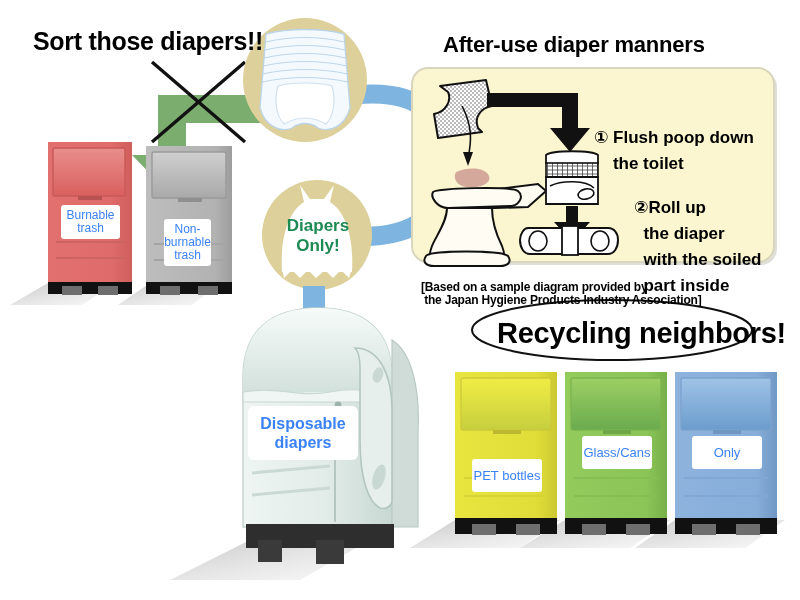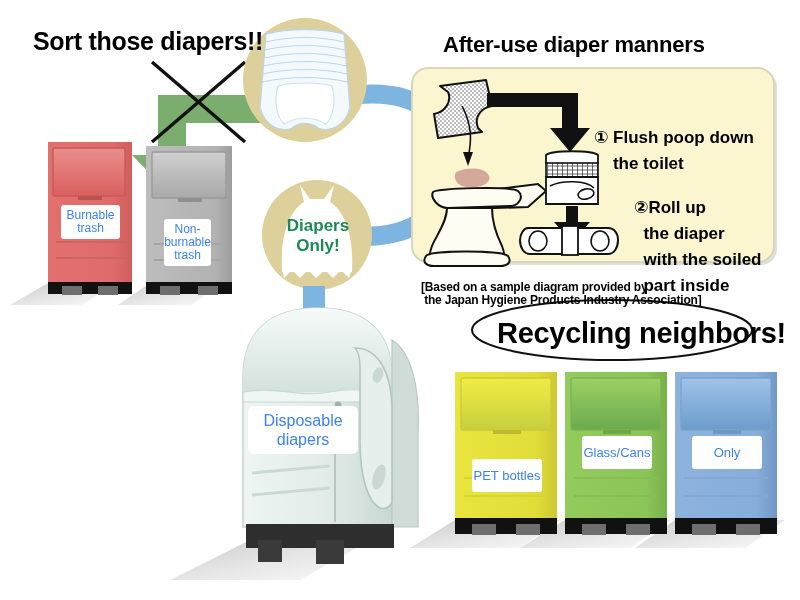--- a/index.html
+++ b/index.html
@@ -301,21 +301,21 @@
 
 <div class="txt ellipse-label" style="left:497px;top:317px;">Recycling neighbors!</div>
 
 <div class="tag" style="left:61px;top:205px;width:59px;height:34px;">Burnable
 trash</div>
 
 <div class="tag" style="left:164px;top:199px;width:47px;height:47px;margin-top:20px;">Non-
 burnable
 trash</div>
 
-<div class="tag big" style="left:248px;top:406px;width:110px;height:48px;">Disposable
+<div class="tag big" style="left:248px;top:406px;width:110px;height:54px;font-weight:bold;">Disposable
 diapers</div>
 
 <div class="tag" style="left:472px;top:459px;width:70px;height:33px;font-size:13px;">PET bottles</div>
 
 <div class="tag" style="left:582px;top:436px;width:70px;height:33px;font-size:13px;">Glass/Cans</div>
 
 <div class="tag" style="left:692px;top:436px;width:70px;height:33px;font-size:13px;">Only</div>
 
 </div>
 

